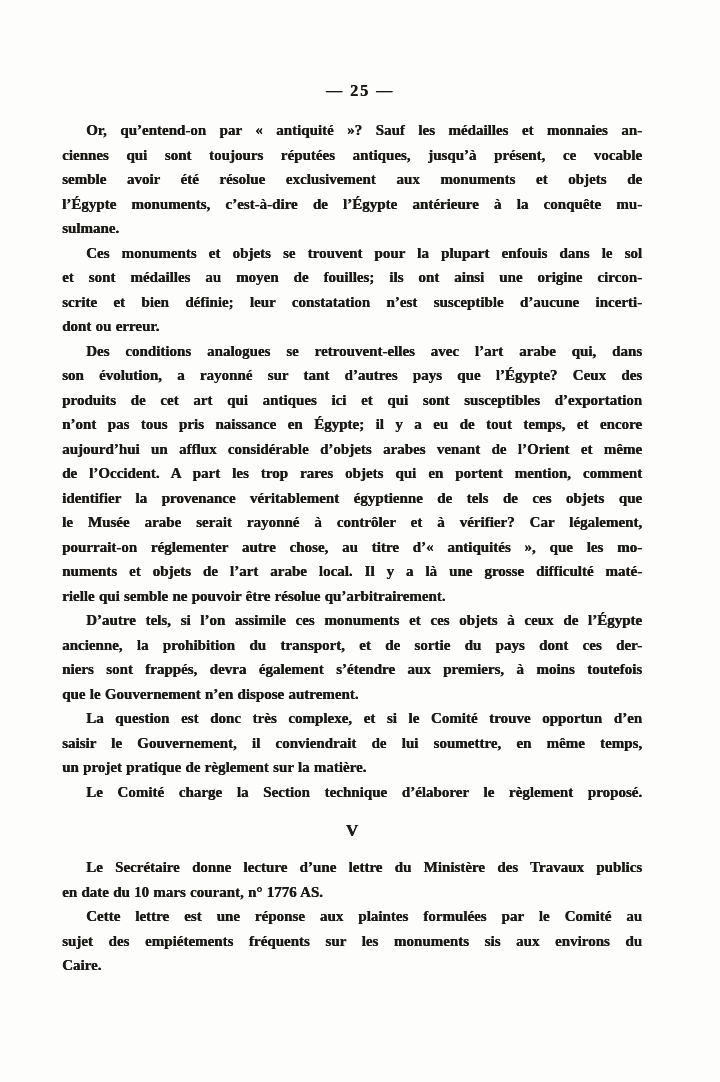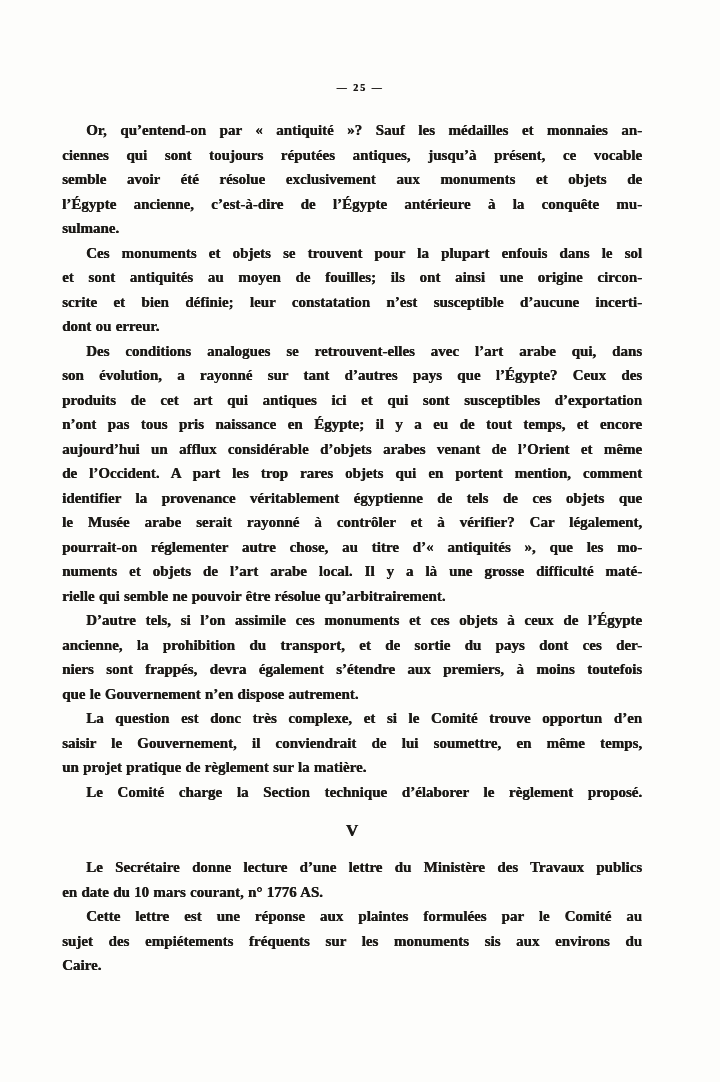--- a/index.html
+++ b/index.html
@@ -17,21 +17,21 @@
     color: #1c1a17;
     font-family: "Liberation Serif", "DejaVu Serif", serif;
     font-weight: 700;
   }
   .page-number {
     position: absolute;
     top: 82px;
     left: 0;
     right: 0;
     text-align: center;
-    font-size: 10px;
+    font-size: 16px;
     letter-spacing: 2px;
     text-shadow: 0.4px 0 currentColor;
   }
   .page-body {
     position: absolute;
     left: 62px;
     top: 118px;
     width: 580px;
     font-size: 15px;
     text-shadow: 0.4px 0 currentColor;
@@ -60,26 +60,26 @@
 <body>
 
 <div class="page">
   <div class="page-number">— 25 —</div>
   <div class="page-body">
       <section>
         <div class="para">
           <div class="line first">Or, qu’entend-on par « antiquité »? Sauf les médailles et monnaies an-</div>
           <div class="line">ciennes qui sont toujours réputées antiques, jusqu’à présent, ce vocable</div>
           <div class="line">semble avoir été résolue exclusivement aux monuments et objets de</div>
-          <div class="line">l’Égypte ancienne, c’est-à-dire de l’Égypte antérieure à la conquête mu-</div>
+          <div class="line">l’Égypte monuments, c’est-à-dire de l’Égypte antérieure à la conquête mu-</div>
           <div class="line last">sulmane.</div>
         </div>
         <div class="para">
           <div class="line first">Ces monuments et objets se trouvent pour la plupart enfouis dans le sol</div>
-          <div class="line">et sont antiquités au moyen de fouilles; ils ont ainsi une origine circon-</div>
+          <div class="line">et sont médailles au moyen de fouilles; ils ont ainsi une origine circon-</div>
           <div class="line">scrite et bien définie; leur constatation n’est susceptible d’aucune incerti-</div>
           <div class="line last">dont ou erreur.</div>
         </div>
         <div class="para">
           <div class="line first">Des conditions analogues se retrouvent-elles avec l’art arabe qui, dans</div>
           <div class="line">son évolution, a rayonné sur tant d’autres pays que l’Égypte? Ceux des</div>
           <div class="line">produits de cet art qui antiques ici et qui sont susceptibles d’exportation</div>
           <div class="line">n’ont pas tous pris naissance en Égypte; il y a eu de tout temps, et encore</div>
           <div class="line">aujourd’hui un afflux considérable d’objets arabes venant de l’Orient et même</div>
           <div class="line">de l’Occident. A part les trop rares objets qui en portent mention, comment</div>

